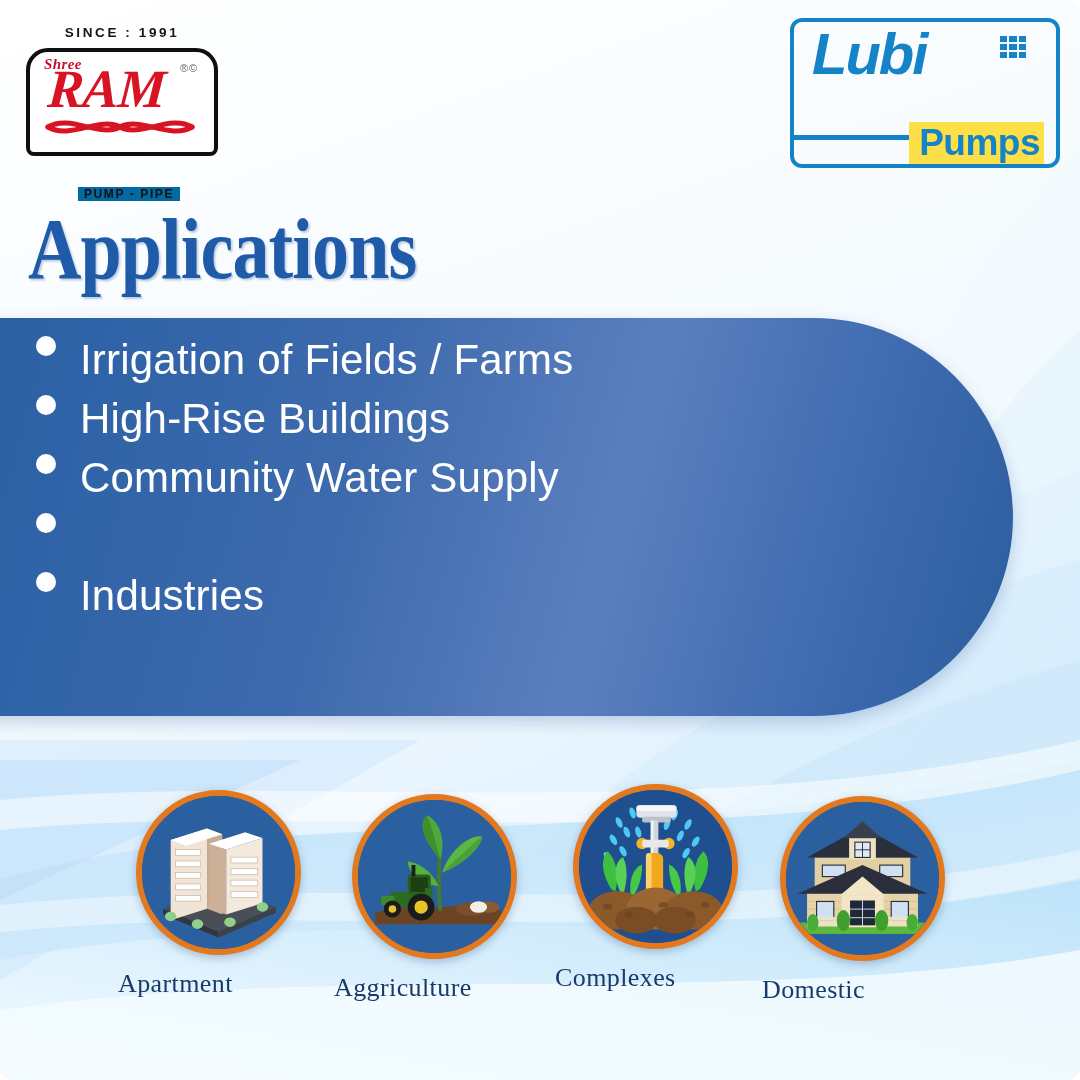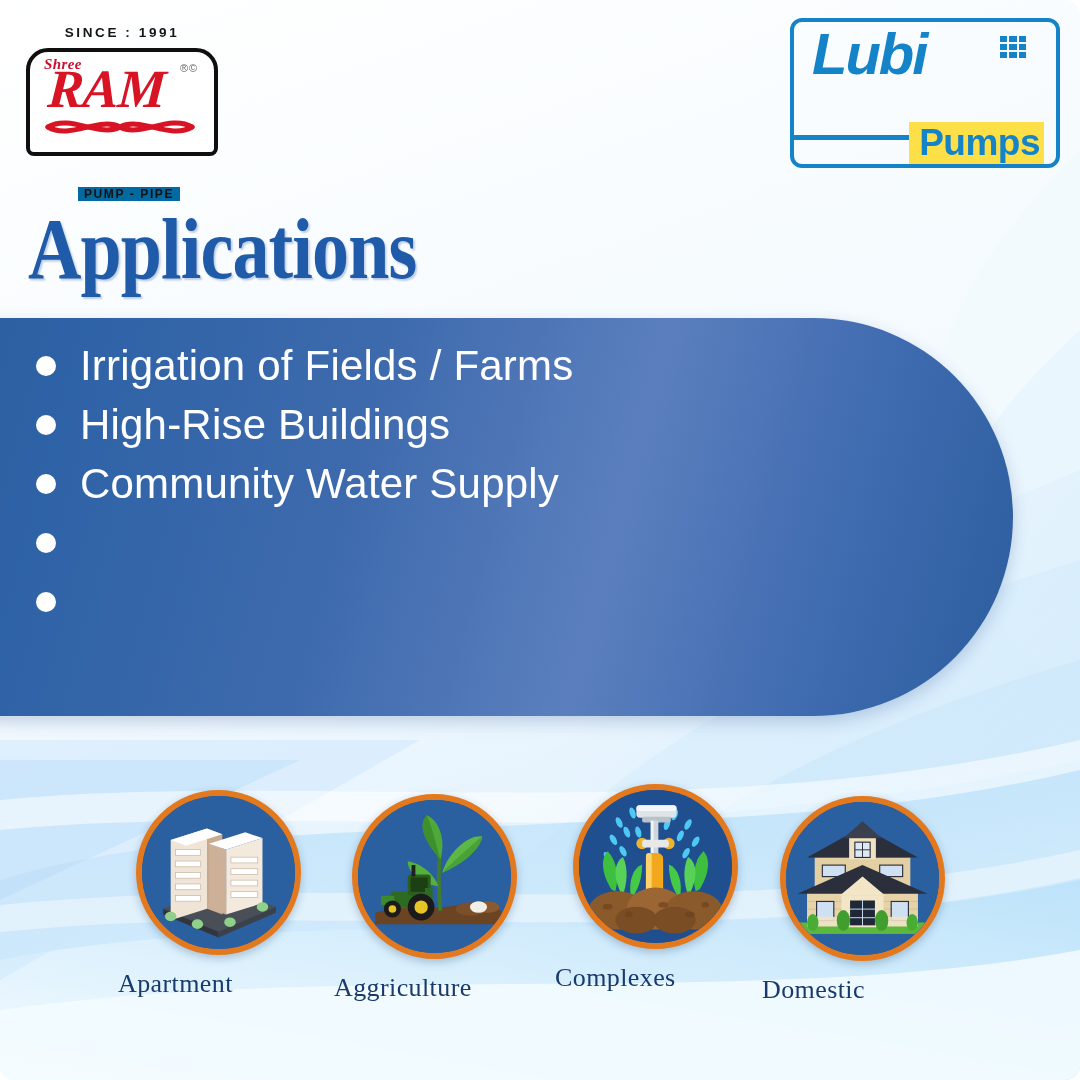--- a/index.html
+++ b/index.html
@@ -208,21 +208,20 @@
 
   .bullet-list {
     position: absolute;
     left: 28px;
     top: 336px;
     width: 900px;
     z-index: 12;
   }
   .bullet-row {
     display: flex;
-    align-items: center;
     height: 59px;
     margin-bottom: 0px;
   }
   .bullet-dot {
     width: 20px;
     height: 20px;
     border-radius: 50%;
     background: #ffffff;
     flex: 0 0 auto;
     margin-right: 24px;
@@ -372,20 +371,21 @@
     </div>
     <div class="bullet-row">
       <span class="bullet-dot"></span>
       <span class="bullet-label">Community Water Supply</span>
     </div>
     <div class="bullet-row">
       <span class="bullet-dot"></span>
     </div>
     <div class="bullet-row">
       <span class="bullet-dot"></span>
+      <span class="bullet-label">Industries</span>
     </div>
   </div>
 
   <div class="icon-row">
 
     <div class="icon-cell" style="left:118px; top:10px;">
       <div class="icon-circle">
         <svg viewBox="0 0 160 160">
           <rect x="0" y="0" width="160" height="160" fill="#2a5fa0"></rect>
 

